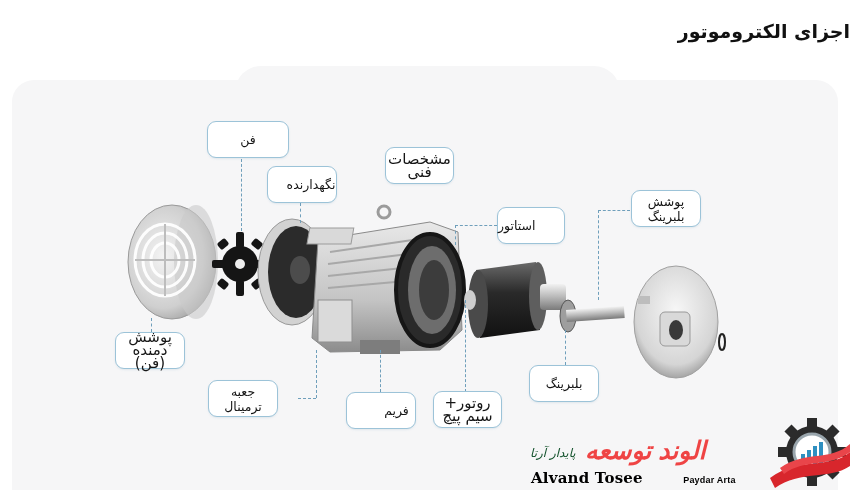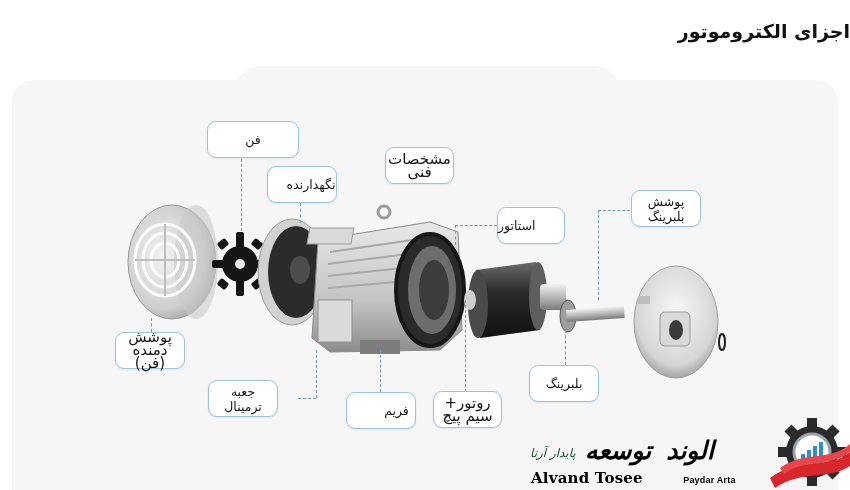--- a/index.html
+++ b/index.html
@@ -34,22 +34,22 @@
   .lead {
     position: absolute; border-color: #6f9fbb; border-style: dashed; border-width: 0;
   }
   .v { border-left-width: 1px; width: 0; }
   .h { border-top-width: 1px; height: 0; }
 
   svg.art { position: absolute; left: 0; top: 0; }
 
   .logo-fa {
     position: absolute; left: 538px; top: 436px; direction: rtl;
-    font-family: Liberation Mono, monospace; font-weight: bold; font-style: italic;
-    font-size: 25px; color: #000000; letter-spacing: -0.5px; white-space: nowrap;
+    font-family: Liberation Sans, sans-serif; font-weight: bold; font-style: italic;
+    font-size: 25px; color: #ef4444; letter-spacing: -0.5px; white-space: nowrap;
   }
   .logo-fa-sub {
     position: absolute; left: 530px; top: 446px; direction: rtl;
     font-family: "DejaVu Sans", sans-serif; font-style: italic; font-size: 12px; color: #14532d;
   }
   .logo-en {
     position: absolute; left: 531px; top: 469px;
     font-family: "DejaVu Serif", serif; font-weight: bold; font-size: 15px; color: #000;
     white-space: nowrap; letter-spacing: 0.2px;
   }
@@ -169,21 +169,21 @@
 <div class="lead v" style="left:455px; top:225px; height:20px;"></div>
 <div class="lead h" style="left:598px; top:210px; width:32px;"></div>
 <div class="lead v" style="left:598px; top:210px; height:90px;"></div>
 <div class="lead v" style="left:151px; top:318px; height:14px;"></div>
 <div class="lead h" style="left:298px; top:398px; width:18px;"></div>
 <div class="lead v" style="left:316px; top:350px; height:48px;"></div>
 <div class="lead v" style="left:380px; top:350px; height:42px;"></div>
 <div class="lead v" style="left:465px; top:300px; height:92px;"></div>
 <div class="lead v" style="left:565px; top:330px; height:35px;"></div>
 
-<div class="label" style="left:207px; top:121px; width:92px; height:37px;">
+<div class="label" style="left:207px; top:121px; width:82px; height:37px;">
   <span>فن</span>
 </div>
 <div class="label" style="left:267px; top:166px; width:70px; height:37px;padding-left:18px;">
   <span>نگهدارنده</span>
 </div>
 <div class="label small" style="left:385px; top:147px; width:69px; height:37px;">
   <div>
       <span>مشخصات</span>
       <span>فنی</span>
     </div>

